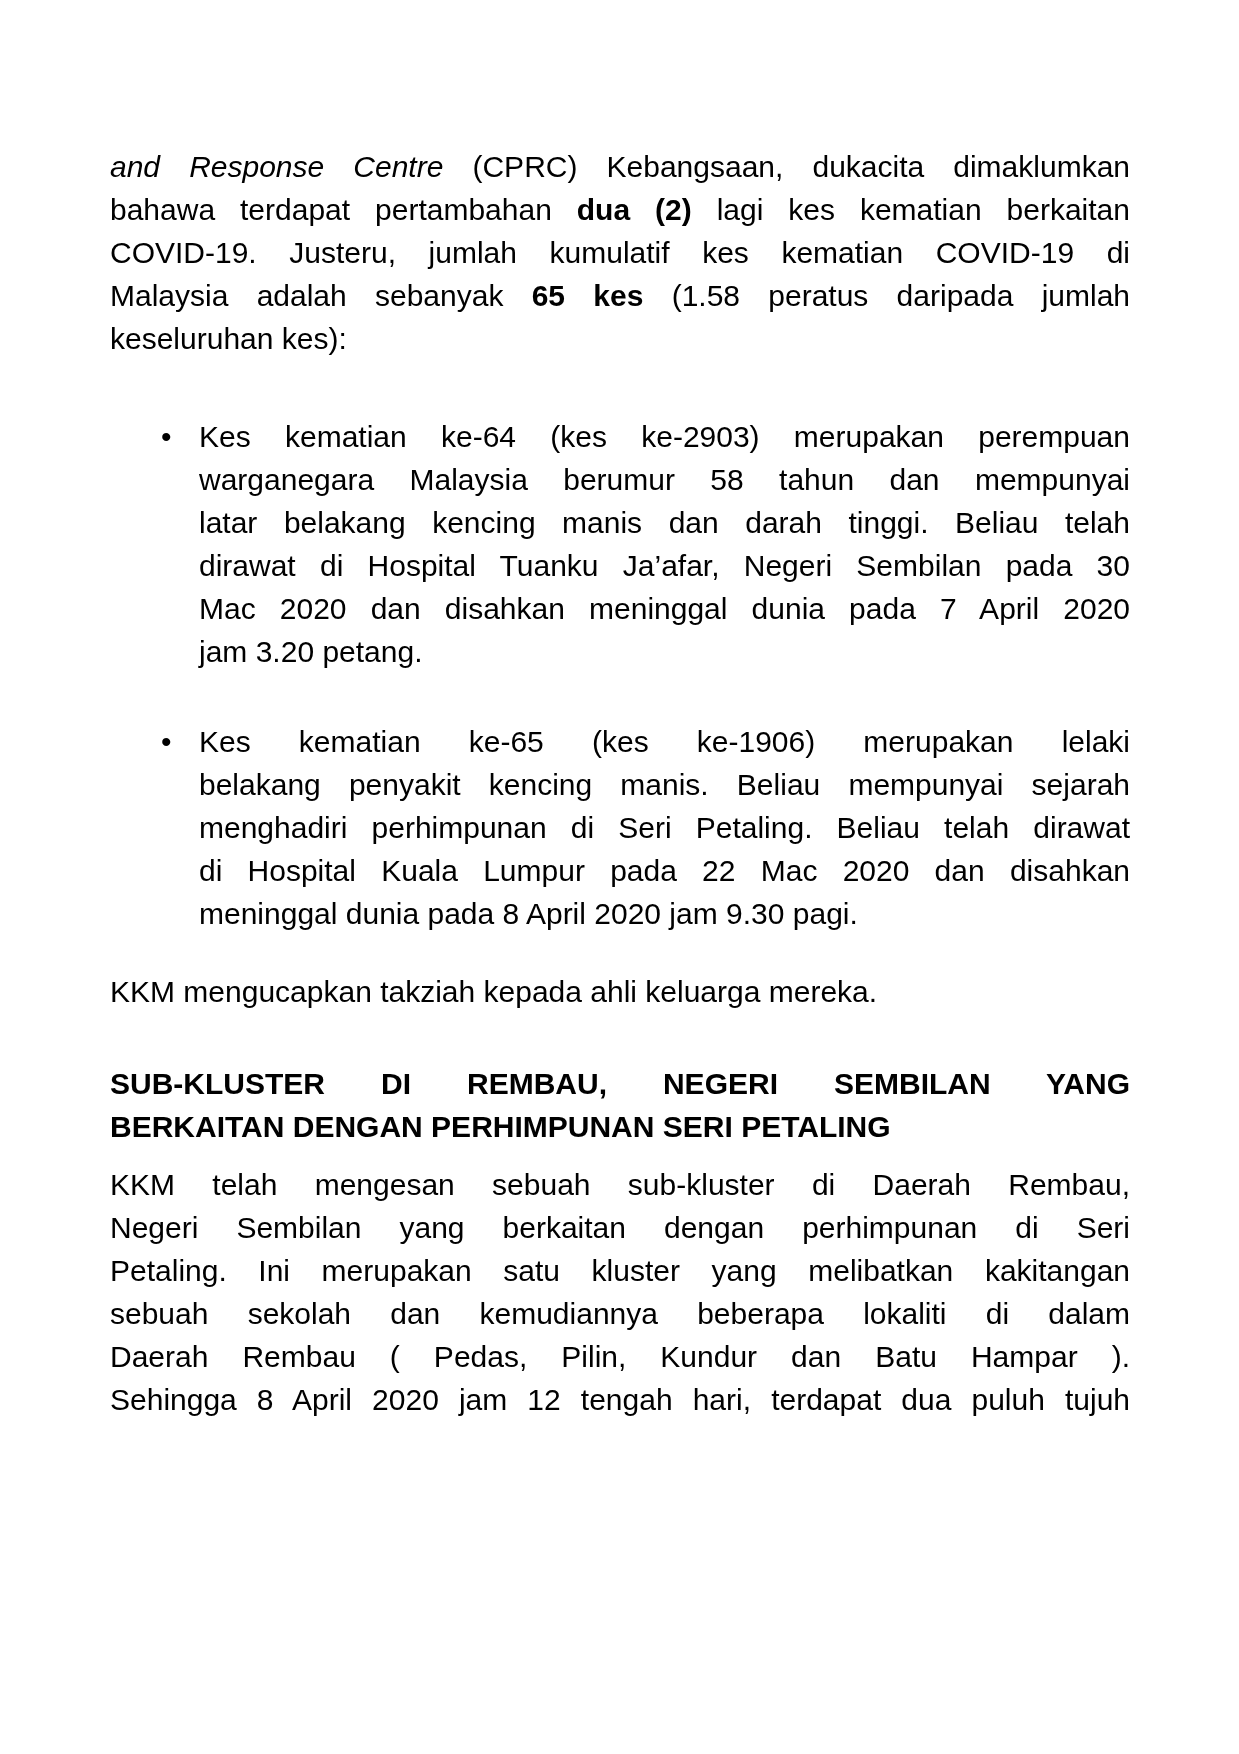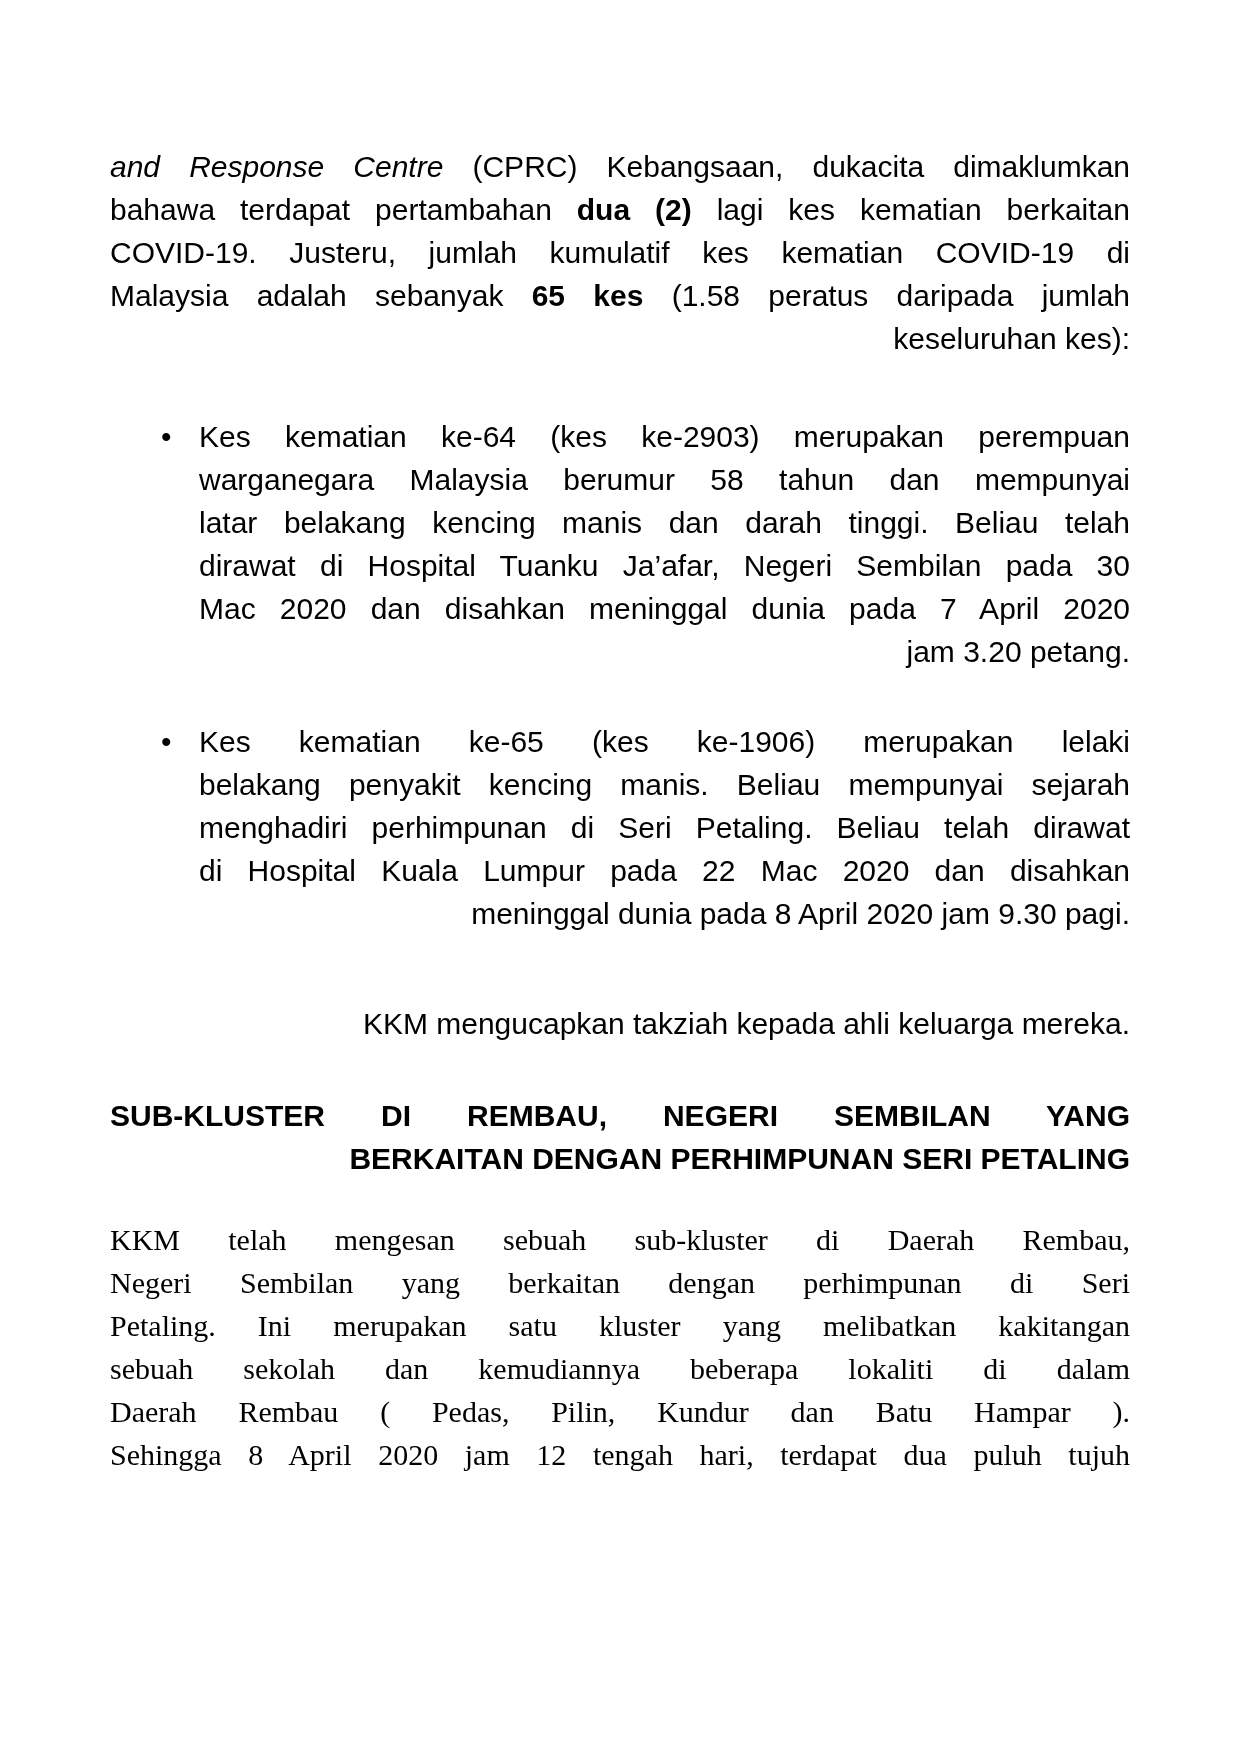--- a/index.html
+++ b/index.html
@@ -12,34 +12,34 @@
     font-size: 30px;
     color: #000000;
     overflow: hidden;
   }
   .content {
     position: absolute;
     left: 110px;
     top: 145px;
     width: 1020px;
   }
-  .line { line-height: 43px; min-height: 43px; text-align: right; }
+  .line { line-height: 43px; min-height: 43px; }
   .just { text-align: justify; text-align-last: justify; }
   .bullet-item { position: relative; padding-left: 89px; }
   .bullet-item .marker {
     position: absolute;
     left: 51px;
     top: 0;
     line-height: 43px;
   }
   .mt-intro-to-b1 { margin-top: 55px; }
   .mt-b1-to-b2   { margin-top: 47px; }
-  .mt-b2-to-cond { margin-top: 67px; }
+  .mt-b2-to-cond { margin-top: 35px; }
   .mt-cond-to-h  { margin-top: 49px; }
-  .mt-h-to-p2    { margin-top: 38px; font-family: Liberation Serif, serif; }
+  .mt-h-to-p2    { margin-top: 15px; }
   .heading { font-weight: bold; }
   .heading .line {
     text-decoration-thickness: 3px;
     text-underline-offset: 7px;
   }
   .italic { font-style: italic; }
   .bold { font-weight: bold; }
 </style>
 </head>
 <body>

